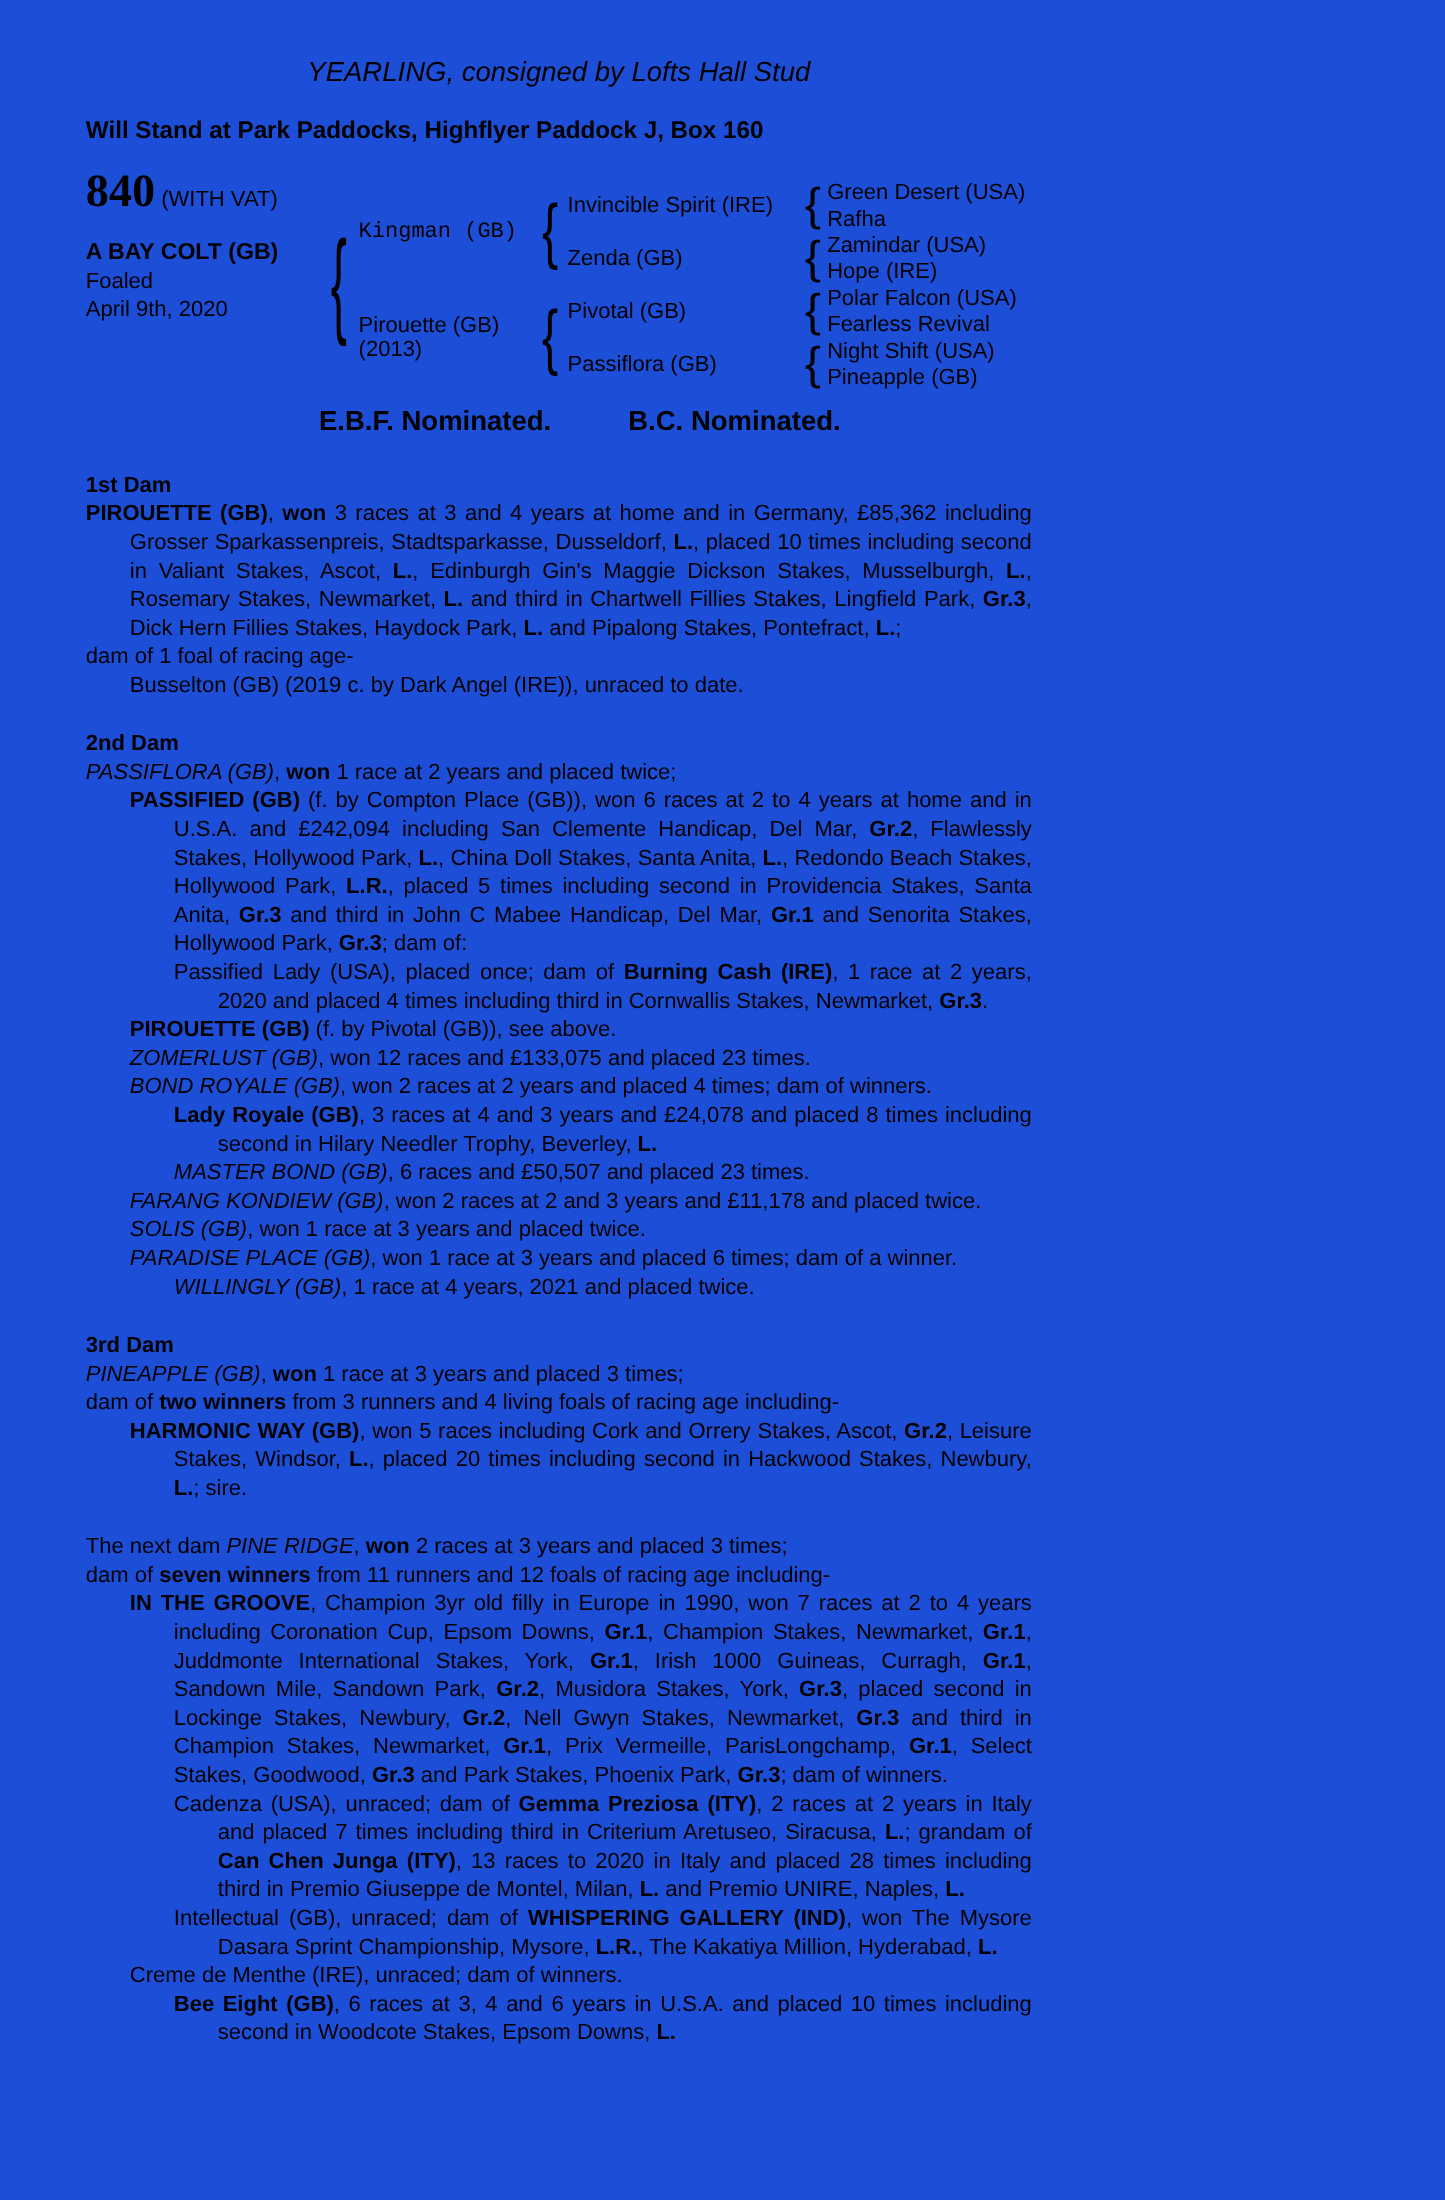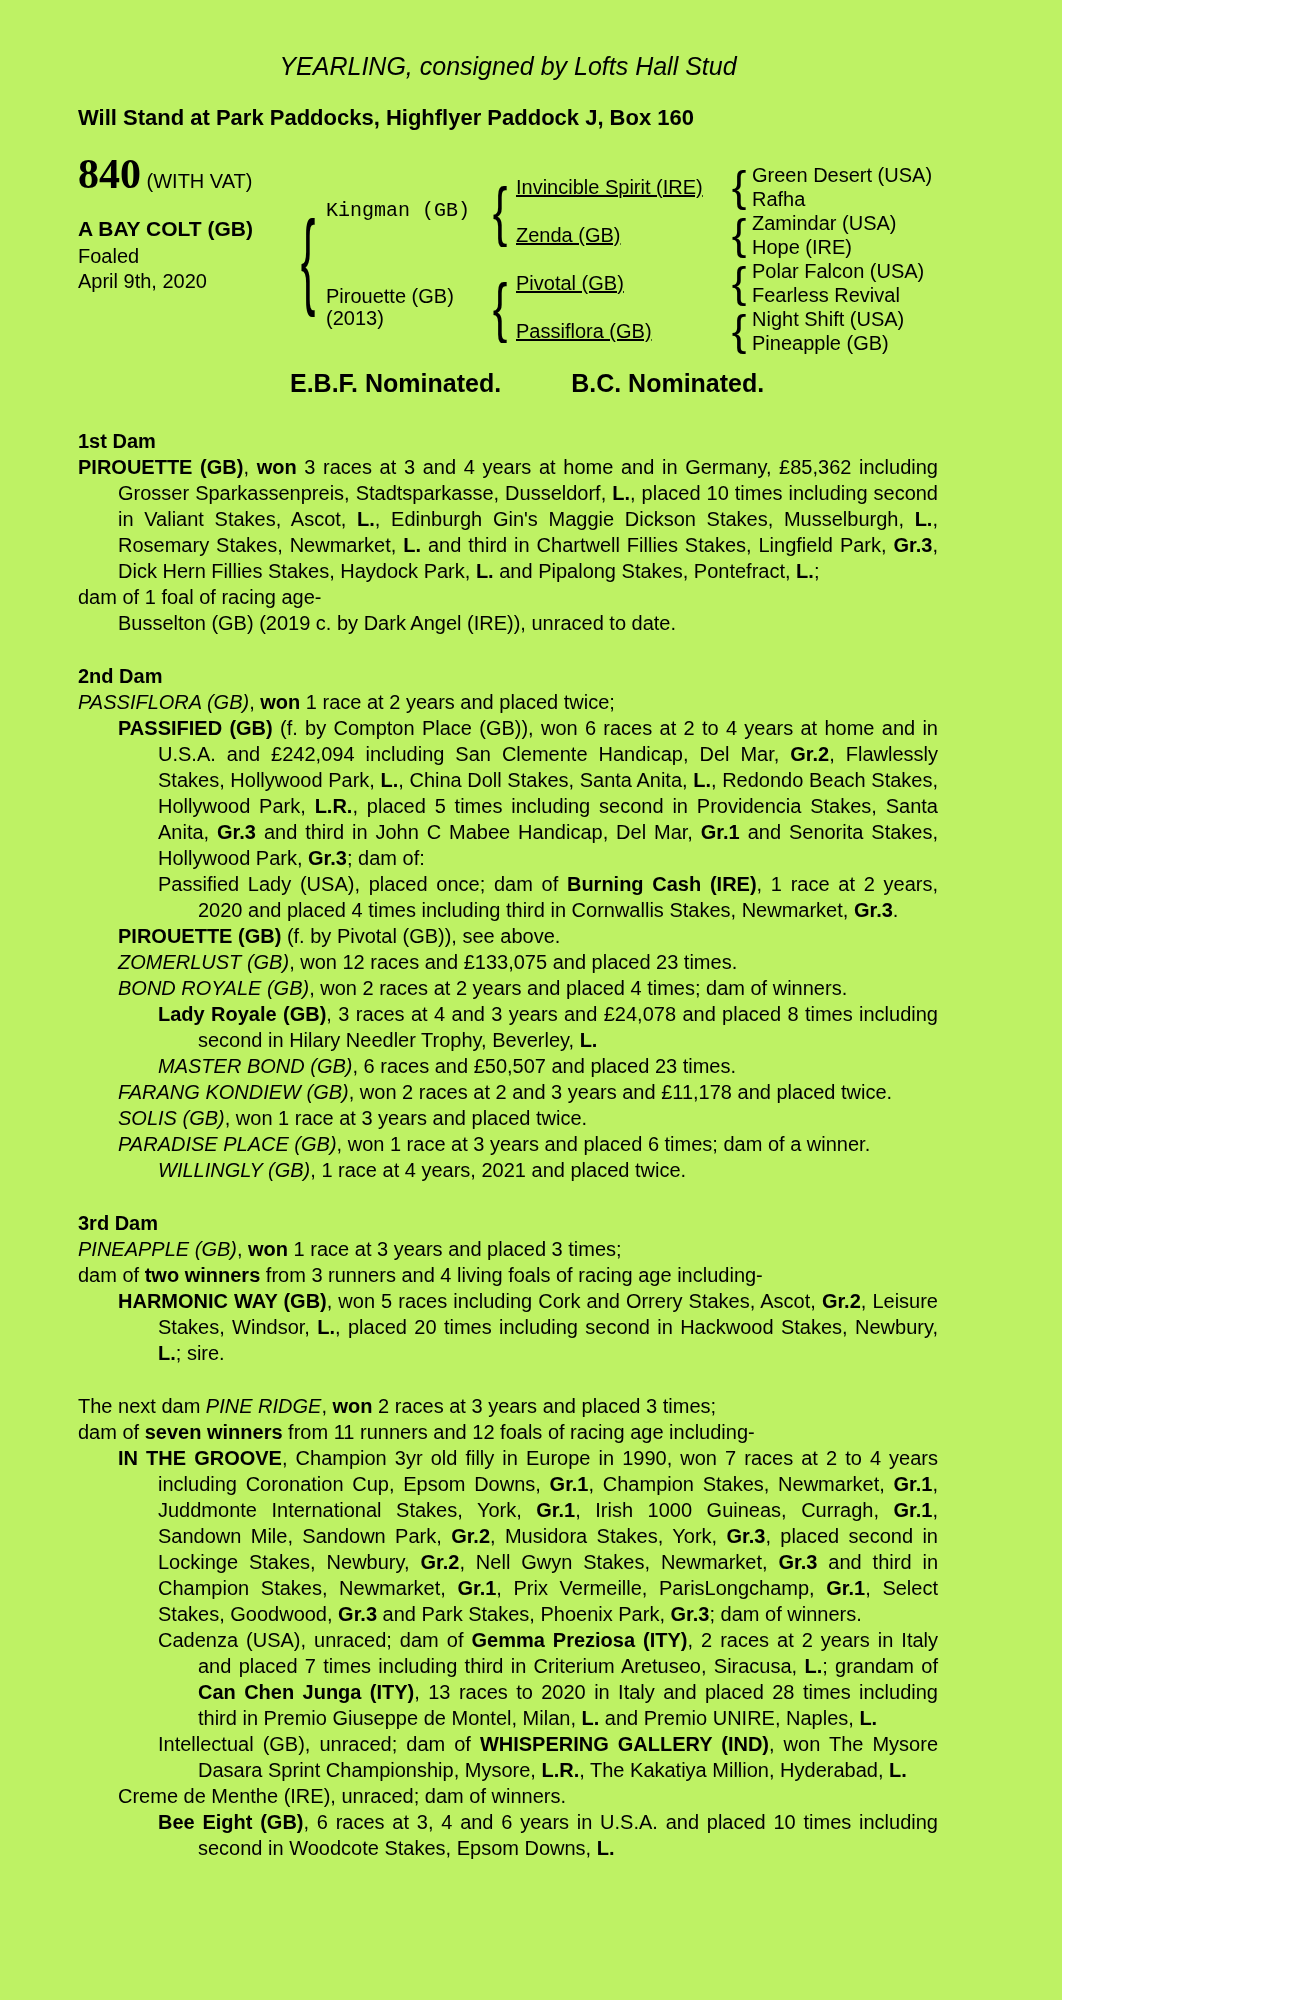--- a/index.html
+++ b/index.html
@@ -1,35 +1,35 @@
 <!DOCTYPE html>
 <html><head>
 <meta charset="utf-8">
 <style>
   html,body {margin:0; padding:0; background:#ffffff; color:#000;}
   body {font-family:"Liberation Sans", sans-serif;}
-  .page {width:1062px; min-height:2000px; box-sizing:border-box; padding:52px 0 30px 78px; background:#bef264;}
+  .page {width:1314px; min-height:2000px; box-sizing:border-box; padding:52px 0 30px 78px; background:#1d4ed8;}
   .content {width:860px;}
 
   .title {text-align:center; font-style:italic; font-size:25px; margin-bottom:24px;}
   .stand {font-weight:bold; font-size:22px; margin-bottom:32px;}
 
   
   .pedigree {display:grid; grid-template-columns:212px 36px 158px 32px 210px 26px 1fr;
              grid-auto-rows:24px; font-size:20px; line-height:22px; margin-bottom:6px;}
   .lot-block {grid-column:1; grid-row:1/9;}
   .lot-line {margin-bottom:26px;}
   .lot-number {font-size:42px; font-weight:bold;font-family:Liberation Serif, serif;}
   .vat {font-size:20px;}
   .colt-desc {font-weight:bold; font-size:21px; margin-bottom:4px;}
   .foaled {font-size:20px; line-height:25px;}
 
   .parent {grid-column:3; display:flex; flex-direction:column; justify-content:center;}
   .p14 {grid-row:1/5;font-family:Liberation Mono, monospace;} .p58 {grid-row:5/9;}
-  .gp {grid-column:5; display:flex; align-items:center;text-decoration:underline;}
+  .gp {grid-column:5; display:flex; align-items:center;}
   .g12 {grid-row:1/3;} .g34 {grid-row:3/5;} .g56 {grid-row:5/7;} .g78 {grid-row:7/9;}
   .gg {grid-column:7; display:flex; align-items:center;}
   .r1{grid-row:1}.r2{grid-row:2}.r3{grid-row:3}.r4{grid-row:4}
   .r5{grid-row:5}.r6{grid-row:6}.r7{grid-row:7}.r8{grid-row:8}
 
   .brace {display:flex; align-items:center; justify-content:center; overflow:visible;}
   .brace-char {display:block; font-size:44px; font-weight:400; line-height:1;}
   .brace-char::before {content:"{";}
   .br-main {grid-column:2; grid-row:1/9;}
   .br-main .brace-char {transform:scaleY(2.4);}

